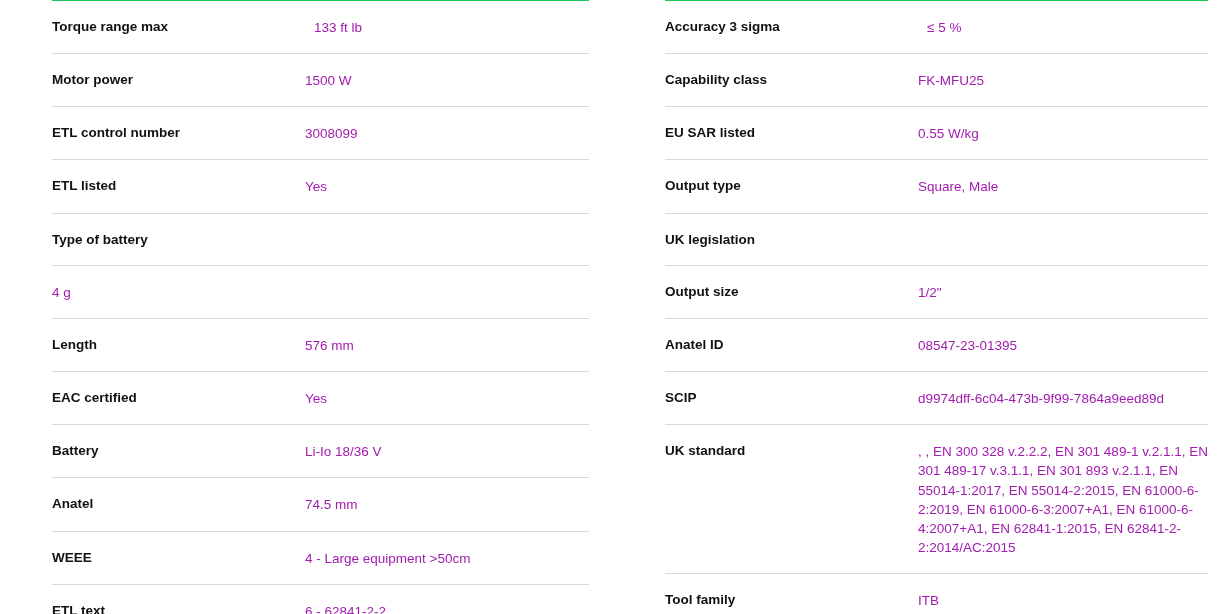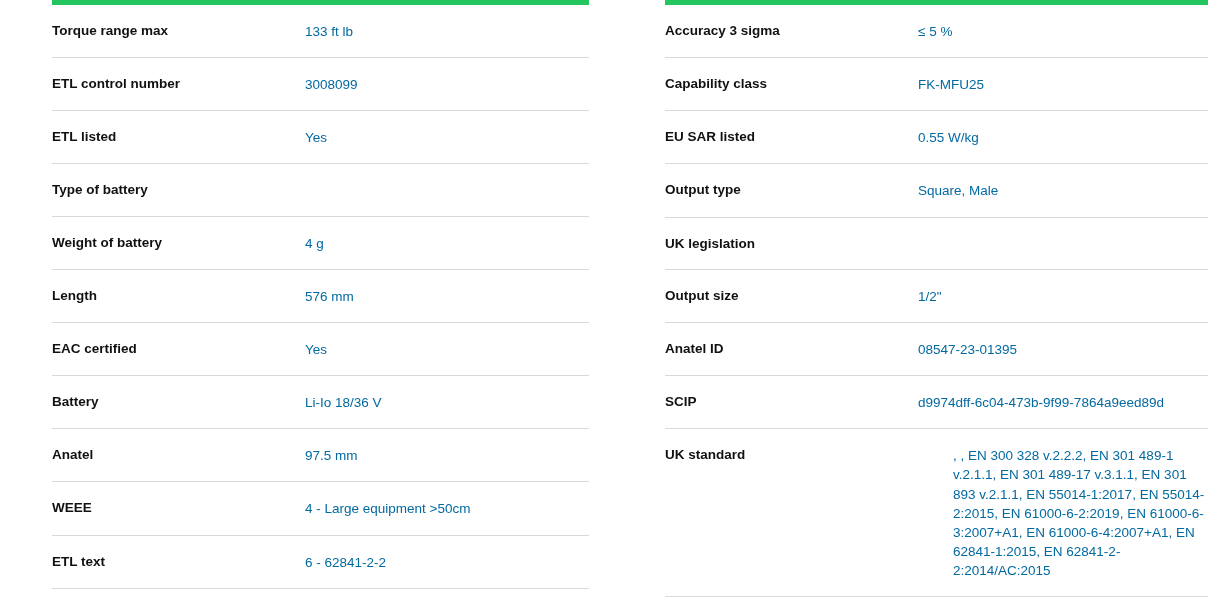--- a/index.html
+++ b/index.html
@@ -32,88 +32,91 @@
     padding-right: 18px;
   }
   .spec-row {
     display: flex;
     align-items: flex-start;
     border-bottom: 1px solid #d9d9d9;
     padding: 17px 0 16px 0;
     box-sizing: border-box;
   }
   .spec-row:first-child {
-    border-top: 5px solid #22c55e;
+    border-top: 1px solid #22c55e;
     padding-top: 17px;
+    gap: 9px;
   }
   .spec-label {
     flex: 0 0 auto;
     width: 253px;
     font-size: 13.5px;
     font-weight: bold;
     line-height: 1.35;
     color: #111111;
     padding-right: 10px;
     box-sizing: border-box;
   }
   .spec-column.right .spec-label {
     width: 253px;
   }
   .spec-value {
     flex: 1 1 auto;
     font-size: 13.5px;
     font-weight: normal;
     line-height: 1.42;
-    color: #0369a1;
+    color: #a21caf;
   }
   .spec-value.multiline {
     line-height: 1.42;
-    margin-left: 35px;
   }
 </style>
 </head>
 <body>
 
 <div class="specs-wrap">
   <div class="spec-column left">
 
     <div class="spec-row">
       <div class="spec-label">Torque range max</div>
       <div class="spec-value">133 ft lb</div>
     </div>
     <div class="spec-row">
+      <div class="spec-label">Motor power</div>
+      <div class="spec-value">1500 W</div>
+    </div>
+    <div class="spec-row">
       <div class="spec-label">ETL control number</div>
       <div class="spec-value">3008099</div>
     </div>
     <div class="spec-row">
       <div class="spec-label">ETL listed</div>
       <div class="spec-value">Yes</div>
     </div>
     <div class="spec-row">
       <div class="spec-label">Type of battery</div>
     </div>
     <div class="spec-row">
-      <div class="spec-label">Weight of battery</div>
       <div class="spec-value">4 g</div>
     </div>
     <div class="spec-row">
       <div class="spec-label">Length</div>
       <div class="spec-value">576 mm</div>
     </div>
     <div class="spec-row">
       <div class="spec-label">EAC certified</div>
       <div class="spec-value">Yes</div>
     </div>
     <div class="spec-row">
       <div class="spec-label">Battery</div>
       <div class="spec-value">Li-Io 18/36 V</div>
     </div>
     <div class="spec-row">
       <div class="spec-label">Anatel</div>
-      <div class="spec-value">97.5 mm</div>
+      <div class="spec-value">74.5 mm</div>
     </div>
     <div class="spec-row">
       <div class="spec-label">WEEE</div>
       <div class="spec-value">4 - Large equipment &gt;50cm</div>
     </div>
     <div class="spec-row">
       <div class="spec-label">ETL text</div>
       <div class="spec-value">6 - 62841-2-2</div>
     </div>
 

